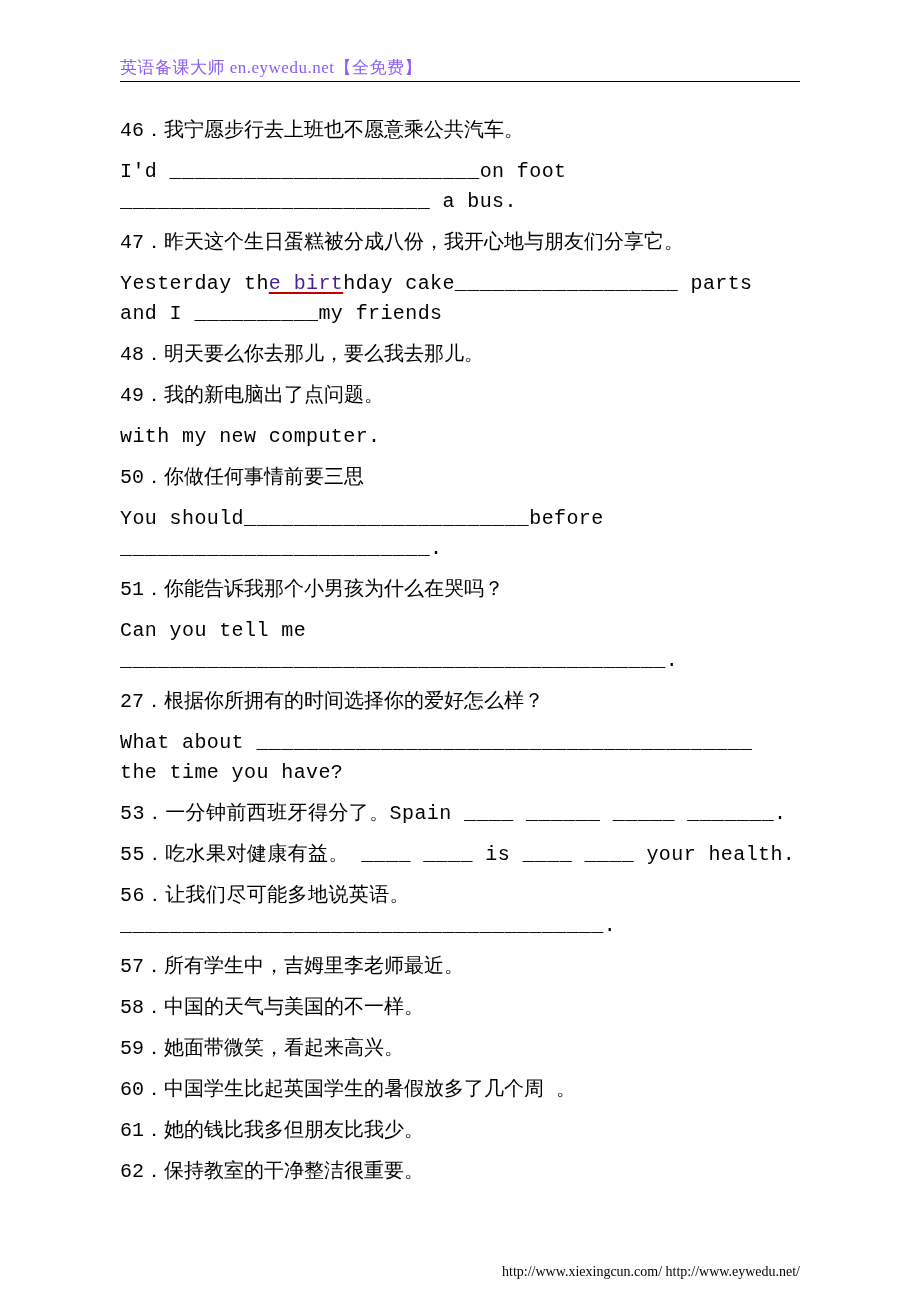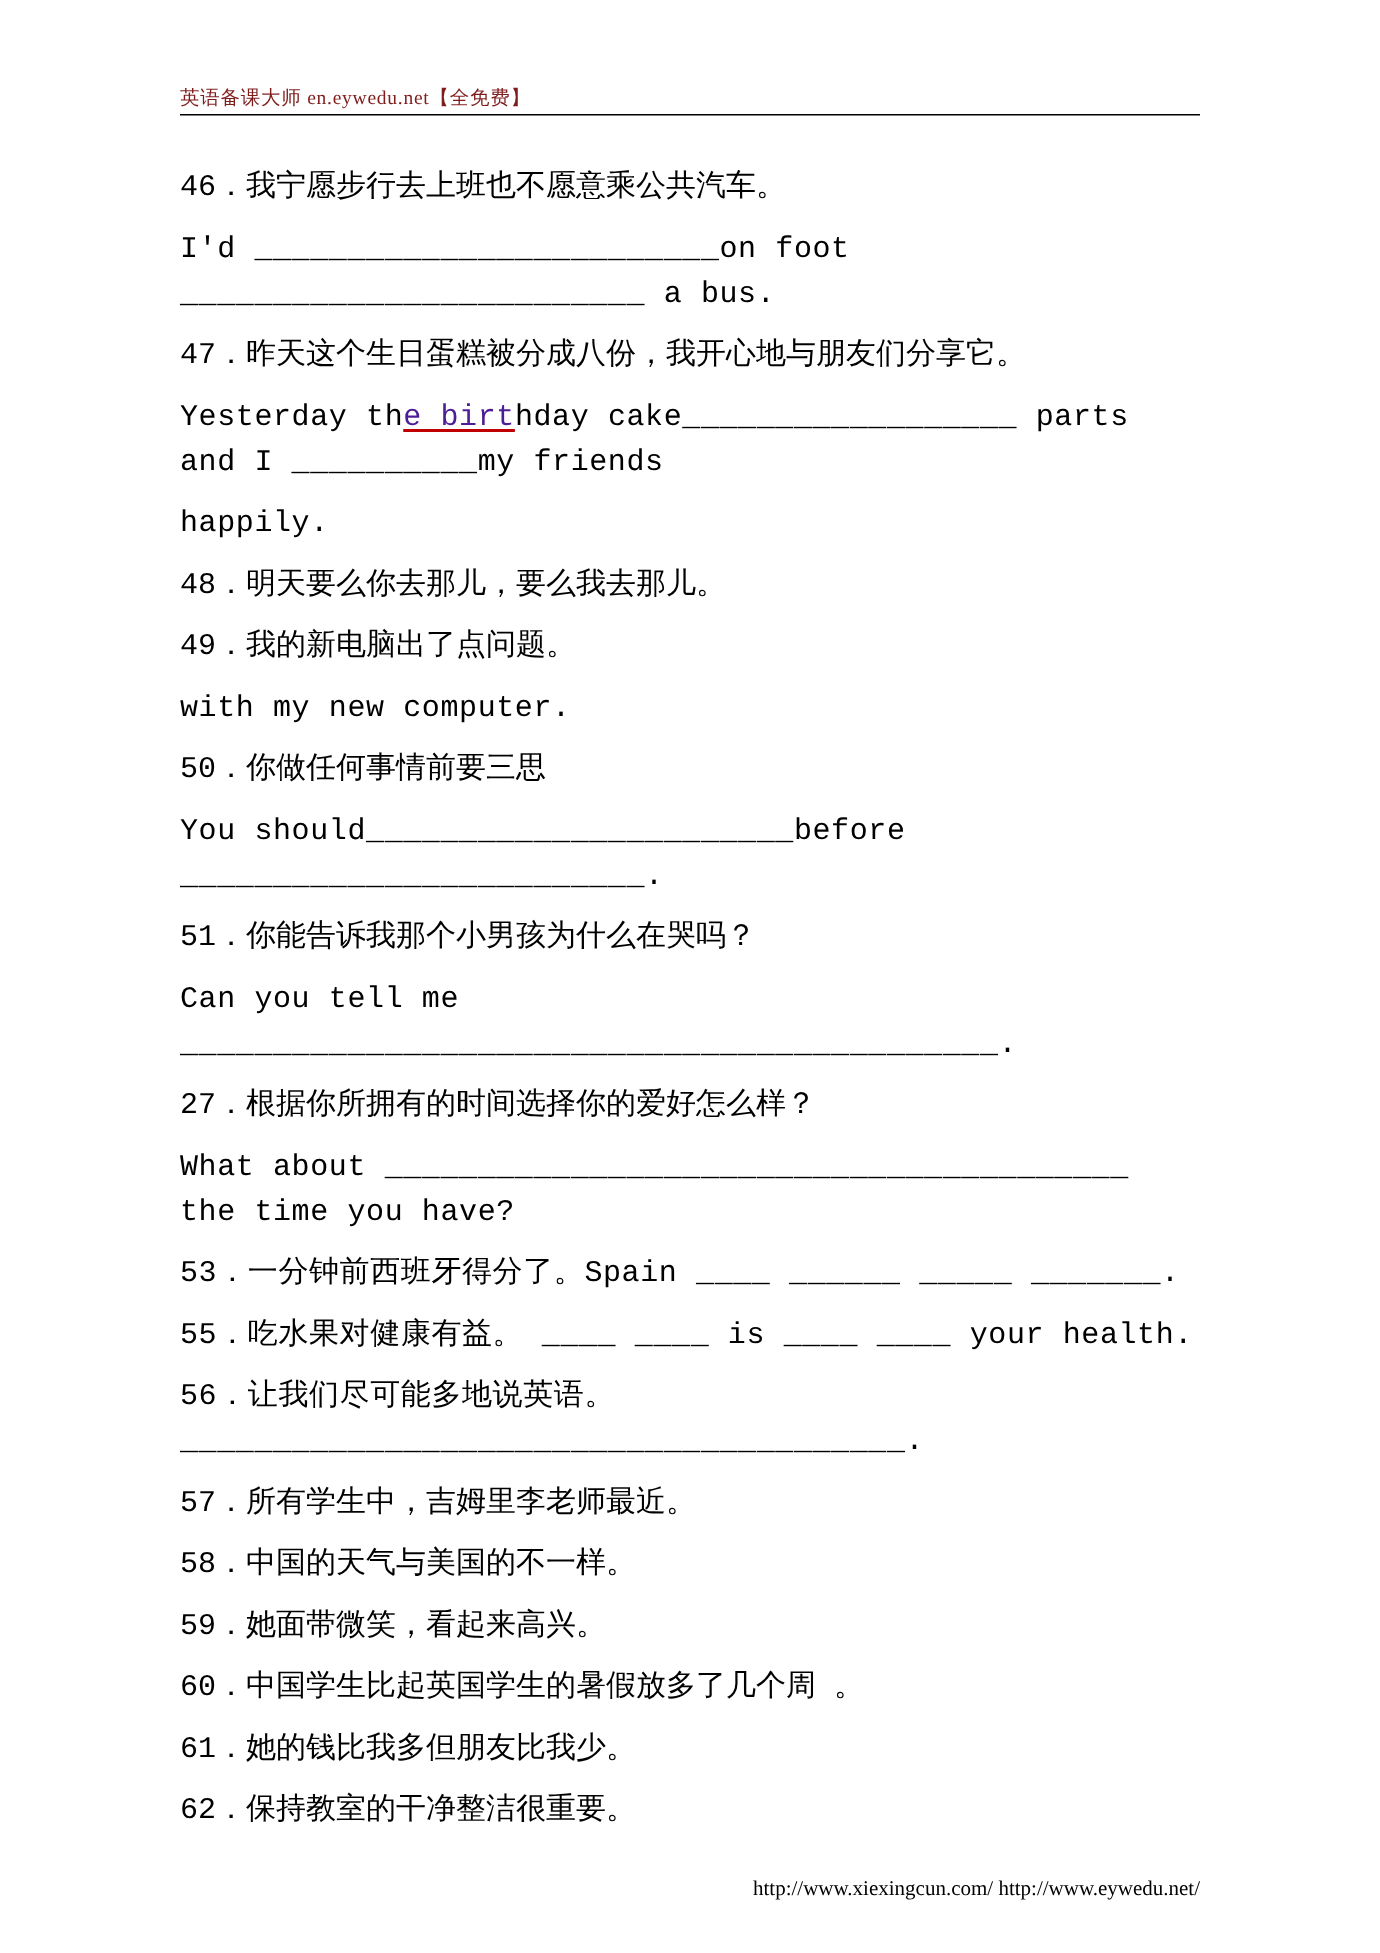--- a/index.html
+++ b/index.html
@@ -11,22 +11,22 @@
     color: #000;
     width: 920px;
     height: 1302px;
     position: relative;
   }
   .page {
     padding: 56px 120px 0 120px;
     box-sizing: border-box;
   }
   .header {
-    font-size: 13px;
-    color: #7f1d1d;
+    font-size: 17px;
+    color: #8b5cf6;
     border-bottom: 1.4px solid #000;
     padding-bottom: 2px;
     margin-bottom: 34px;
     letter-spacing: 0.5px;
   }
   .line {
     margin: 0 0 11px 0;
     line-height: 1.5;
     font-size: 20px;
     font-family: "SimSun", "宋体", "Courier New", monospace;
@@ -37,41 +37,40 @@
   }
   .u {
     text-decoration: underline;
     text-decoration-color: #c00000;
     text-underline-offset: 3px;
     text-decoration-thickness: 1.5px;
     color: #4c1d95;
   }
   .footer {
     position: absolute;
-    bottom: 34px;
+    bottom: 22px;
     right: 120px;
     font-size: 14px;
     font-family: "SimSun", "宋体", serif;
     color: #000;
   }
 </style>
 </head>
 <body>
 
 <div class="page">
   <div class="header">英语备课大师 en.eywedu.net【全免费】</div>
 
   <div class="line">46．我宁愿步行去上班也不愿意乘公共汽车。</div>
   <div class="line mono">I'd _________________________on foot _________________________ a bus.</div>
 
   <div class="line">47．昨天这个生日蛋糕被分成八份，我开心地与朋友们分享它。</div>
   <div class="line mono">
     <span>Yesterday th</span><span class="u">e birt</span><span>hday cake__________________ parts and I __________my friends</span>
   </div>
-  <div class="line mono">happily.</div>
 
   <div class="line">48．明天要么你去那儿，要么我去那儿。</div>
 
   <div class="line">49．我的新电脑出了点问题。</div>
   <div class="line mono">with my new computer.</div>
 
   <div class="line">50．你做任何事情前要三思</div>
   <div class="line mono">You should_______________________before _________________________.</div>
 
   <div class="line">51．你能告诉我那个小男孩为什么在哭吗？</div>

